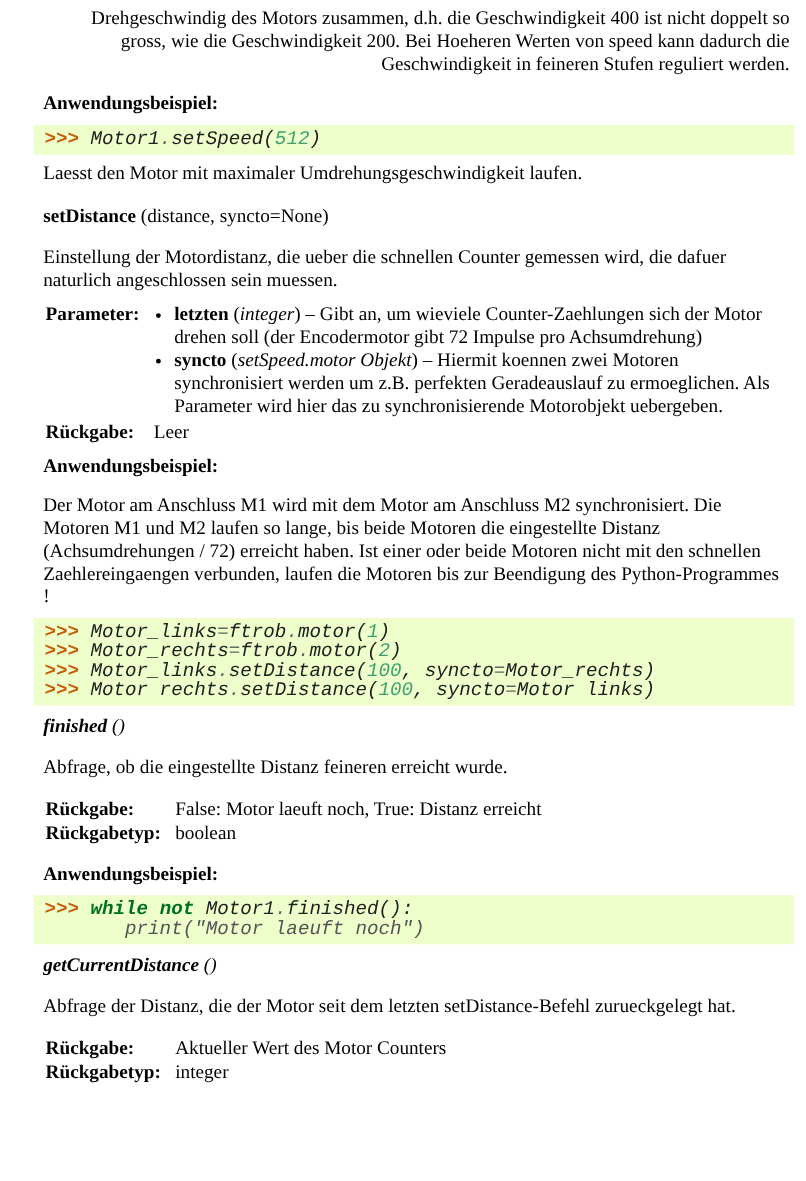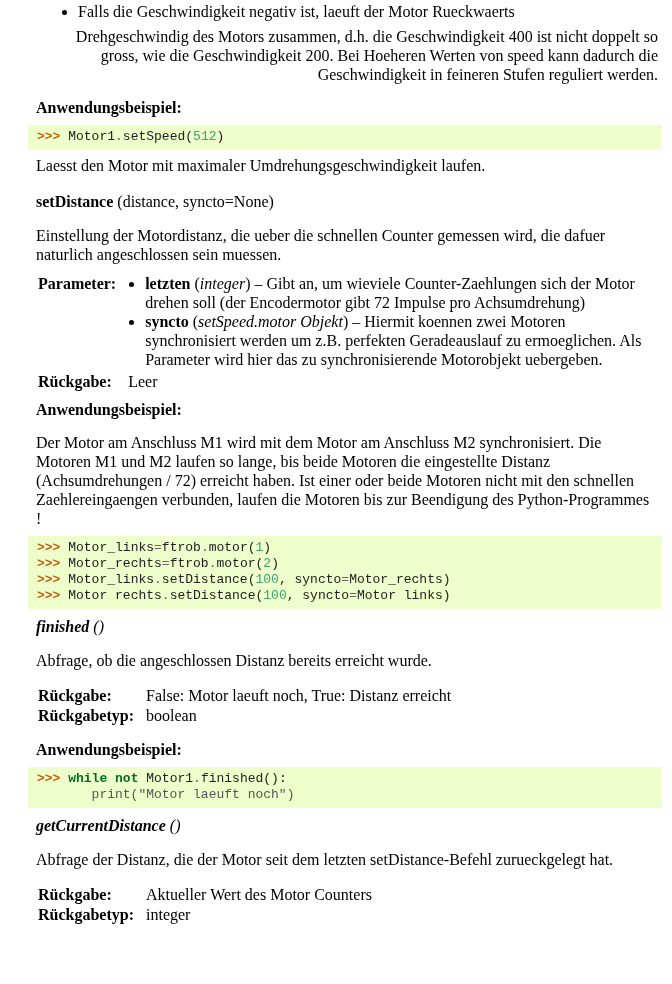--- a/index.html
+++ b/index.html
@@ -15,22 +15,23 @@
   p.example { margin-top:14px;font-weight:bold; }
   p.after-table { margin-top:8px; }
   p.after-code { margin-top:6px; }
   p.desc { margin-top:15px; }
   .sig { margin-top:17px; }
   .sig.after-code-sig { margin-top:8px;font-style:italic; }
   .sig-name { font-weight:bold; }
   .codeblock {
     margin:8px -4px 0 -8px; padding:4px 4px 5px 9px;
     background:var(--code-bg); color:var(--tok-n);
-    font-family:"Liberation Mono", monospace; font-size:13px; line-height:16px;
+    font-family:"Liberation Mono", monospace; font-size:16px; line-height:16px;
     white-space:pre;
+    font-style:italic;
   }
   .tok-gp { color:var(--tok-gp); font-weight:bold; }
   .tok-k  { color:var(--tok-k);  font-weight:bold;margin-top:25px; }
   .tok-m  { color:var(--tok-m); }
   .tok-o  { color:var(--tok-o); }
   .tok-go { color:var(--tok-go); }
   .tok-n, .tok-p, .tok-w { color:var(--tok-n); }
   table.fieldtable { margin:16px 0 0 0; border-collapse:collapse; width:100%; }
   table.fieldtable.param-table { margin-top:10px; }
   table.fieldtable th {
@@ -42,23 +43,20 @@
   ul.simple { margin:0; padding:0 0 0 17px; list-style:disc; }
   ul.simple li { margin:0; }
   .b { font-weight:bold; }
   .i { font-style:italic; }
 </style>
 </head>
 <body>
 
 <div class="content">
 
-  <ul class="top-list">
-    <li>Falls die Geschwindigkeit negativ ist, laeuft der Motor Rueckwaerts</li>
-  </ul>
 
 
   <blockquote class="detail">Drehgeschwindig des Motors zusammen, d.h. die Geschwindigkeit 400 ist nicht doppelt so
 gross, wie die Geschwindigkeit 200. Bei Hoeheren Werten von speed kann dadurch die
 Geschwindigkeit in feineren Stufen reguliert werden.</blockquote>
 
   <p class="example">Anwendungsbeispiel:</p>
 
   <div class="codeblock"><div><span class="tok-gp">&gt;&gt;&gt; </span><span class="tok-n">Motor1</span><span class="tok-o">.</span><span class="tok-n">setSpeed</span><span class="tok-p">(</span><span class="tok-m">512</span><span class="tok-p">)</span></div></div>
 
@@ -92,21 +90,21 @@
   <p>Der Motor am Anschluss M1 wird mit dem Motor am Anschluss M2 synchronisiert. Die
 Motoren M1 und M2 laufen so lange, bis beide Motoren die eingestellte Distanz
 (Achsumdrehungen / 72) erreicht haben. Ist einer oder beide Motoren nicht mit den schnellen
 Zaehlereingaengen verbunden, laufen die Motoren bis zur Beendigung des Python-Programmes
 !</p>
 
   <div class="codeblock"><div><span class="tok-gp">&gt;&gt;&gt; </span><span class="tok-n">Motor_links</span><span class="tok-o">=</span><span class="tok-n">ftrob</span><span class="tok-o">.</span><span class="tok-n">motor</span><span class="tok-p">(</span><span class="tok-m">1</span><span class="tok-p">)</span></div><div><span class="tok-gp">&gt;&gt;&gt; </span><span class="tok-n">Motor_rechts</span><span class="tok-o">=</span><span class="tok-n">ftrob</span><span class="tok-o">.</span><span class="tok-n">motor</span><span class="tok-p">(</span><span class="tok-m">2</span><span class="tok-p">)</span></div><div><span class="tok-gp">&gt;&gt;&gt; </span><span class="tok-n">Motor_links</span><span class="tok-o">.</span><span class="tok-n">setDistance</span><span class="tok-p">(</span><span class="tok-m">100</span><span class="tok-p">, </span><span class="tok-n">syncto</span><span class="tok-o">=</span><span class="tok-n">Motor_rechts</span><span class="tok-p">)</span></div><div><span class="tok-gp">&gt;&gt;&gt; </span><span class="tok-n">Motor rechts</span><span class="tok-o">.</span><span class="tok-n">setDistance</span><span class="tok-p">(</span><span class="tok-m">100</span><span class="tok-p">, </span><span class="tok-n">syncto</span><span class="tok-o">=</span><span class="tok-n">Motor links</span><span class="tok-p">)</span></div></div>
 
   <p class="sig after-code-sig"><span class="sig-name">finished</span><span> ()</span></p>
 
-  <p class="desc">Abfrage, ob die angeschlossen Distanz bereits erreicht wurde.</p>
+  <p class="desc">Abfrage, ob die eingestellte Distanz feineren erreicht wurde.</p>
 
   <table class="fieldtable">
     <tbody>
         <tr>
       <th>Rückgabe:</th>
       <td>False: Motor laeuft noch, True: Distanz erreicht</td>
     </tr>
     <tr>
       <th>Rückgabetyp:</th>
       <td>boolean</td>

